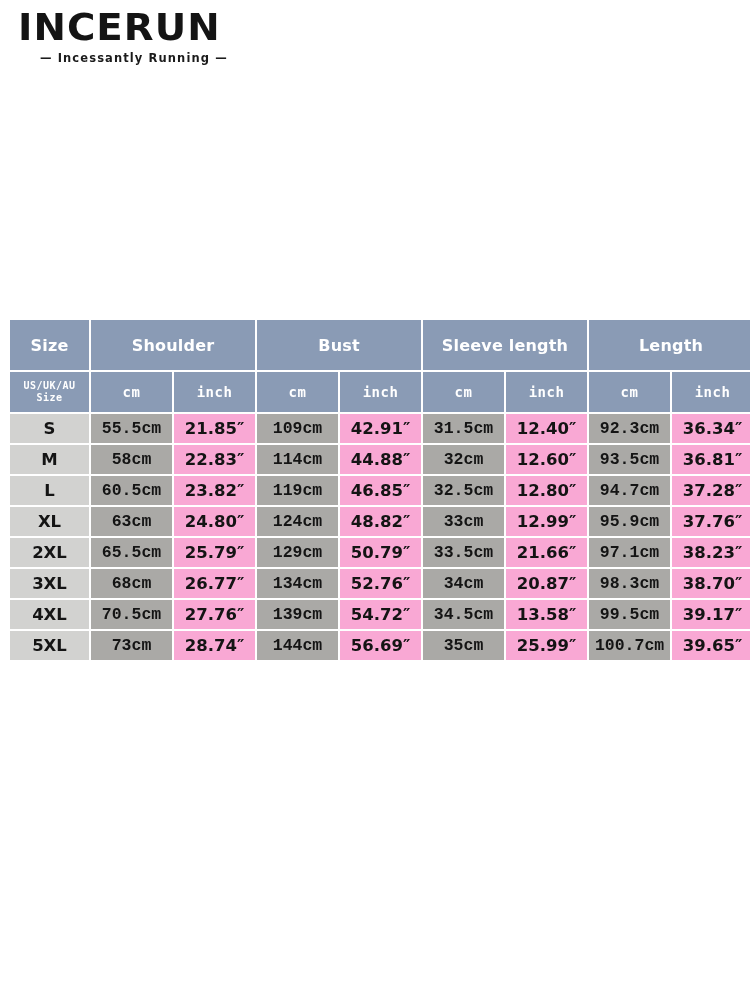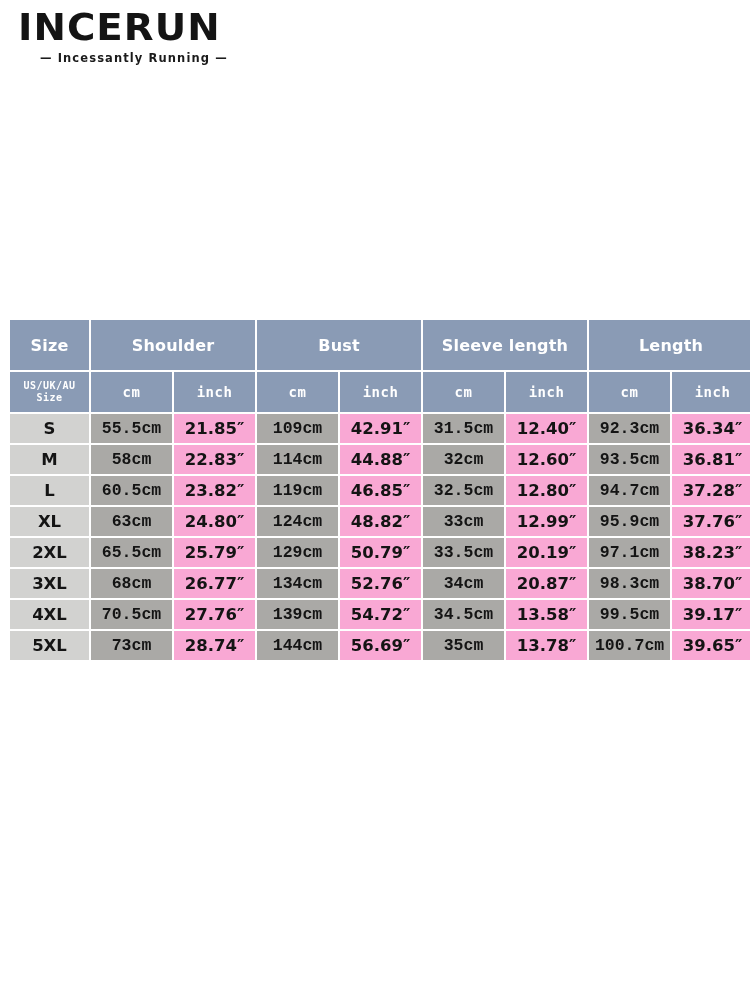--- a/index.html
+++ b/index.html
@@ -290,21 +290,21 @@
         <td class="row-cell cell-cm">
           <span class="chip">129cm</span>
         </td>
         <td class="row-cell cell-inch">
           <span class="chip">50.79″</span>
         </td>
         <td class="row-cell cell-cm">
           <span class="chip">33.5cm</span>
         </td>
         <td class="row-cell cell-inch">
-          <span class="chip">20.19″</span>
+          <span class="chip">21.66″</span>
         </td>
         <td class="row-cell cell-cm">
           <span class="chip">97.1cm</span>
         </td>
         <td class="row-cell cell-inch">
           <span class="chip">38.23″</span>
         </td>
       </tr>
       <tr>
         <td class="row-cell cell-size">
@@ -377,21 +377,21 @@
         <td class="row-cell cell-cm">
           <span class="chip">144cm</span>
         </td>
         <td class="row-cell cell-inch">
           <span class="chip">56.69″</span>
         </td>
         <td class="row-cell cell-cm">
           <span class="chip">35cm</span>
         </td>
         <td class="row-cell cell-inch">
-          <span class="chip">13.78″</span>
+          <span class="chip">25.99″</span>
         </td>
         <td class="row-cell cell-cm">
           <span class="chip">100.7cm</span>
         </td>
         <td class="row-cell cell-inch">
           <span class="chip">39.65″</span>
         </td>
       </tr>
     </tbody>
 </table>

